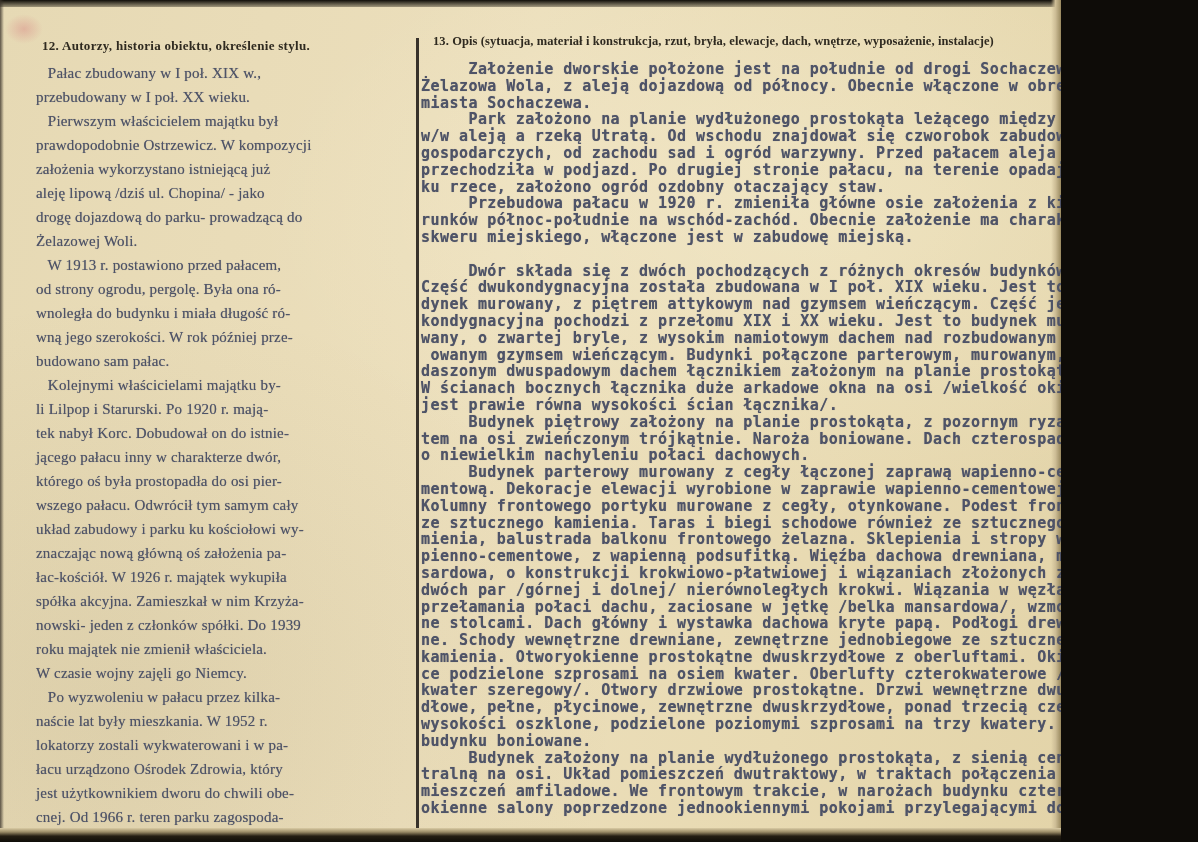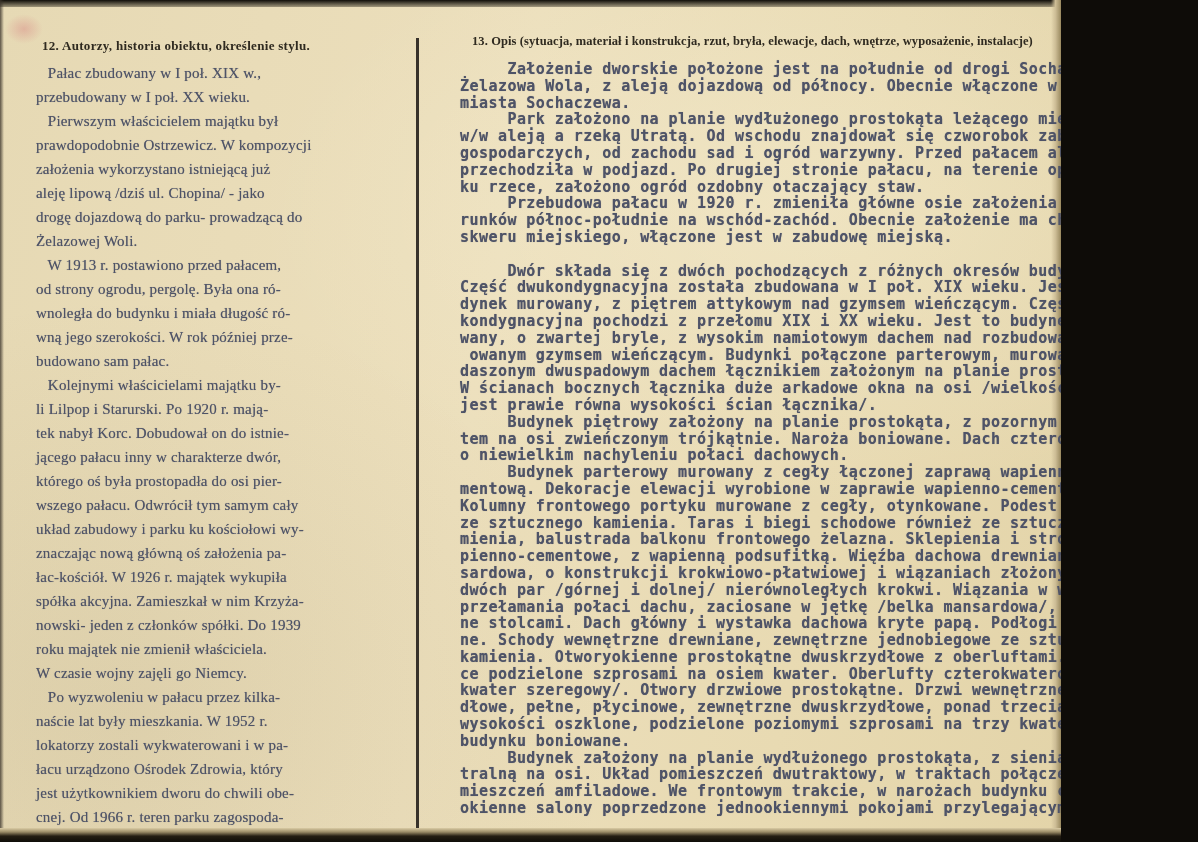--- a/index.html
+++ b/index.html
@@ -39,21 +39,21 @@
     background: radial-gradient(ellipse at center, rgba(214,128,128,0.42), rgba(214,128,128,0) 70%);
   }
   .column-divider {
     position: absolute;
     left: 416px; top: 38px;
     width: 3px; height: 794px;
     background: #38322a;
   }
   .col { position: absolute; }
   .col-left  { left: 36px;  top: 38px; width: 378px; }
-  .col-right { left: 460px; top: 34px; width: 730px; }
+  .col-right { left: 421px; top: 34px; width: 730px; }
   .col-header {
     font-family: "Liberation Serif", serif;
     font-weight: bold;
     color: #2f2a20;
     white-space: nowrap;
   }
   .col-left  .col-header { font-size: 13px;   letter-spacing: 0.3px; padding-left: 6px; }
   .col-right .col-header { font-size: 12.5px; letter-spacing: 0.1px; padding-left: 12px; }
   .body-text {
     margin: 0;

